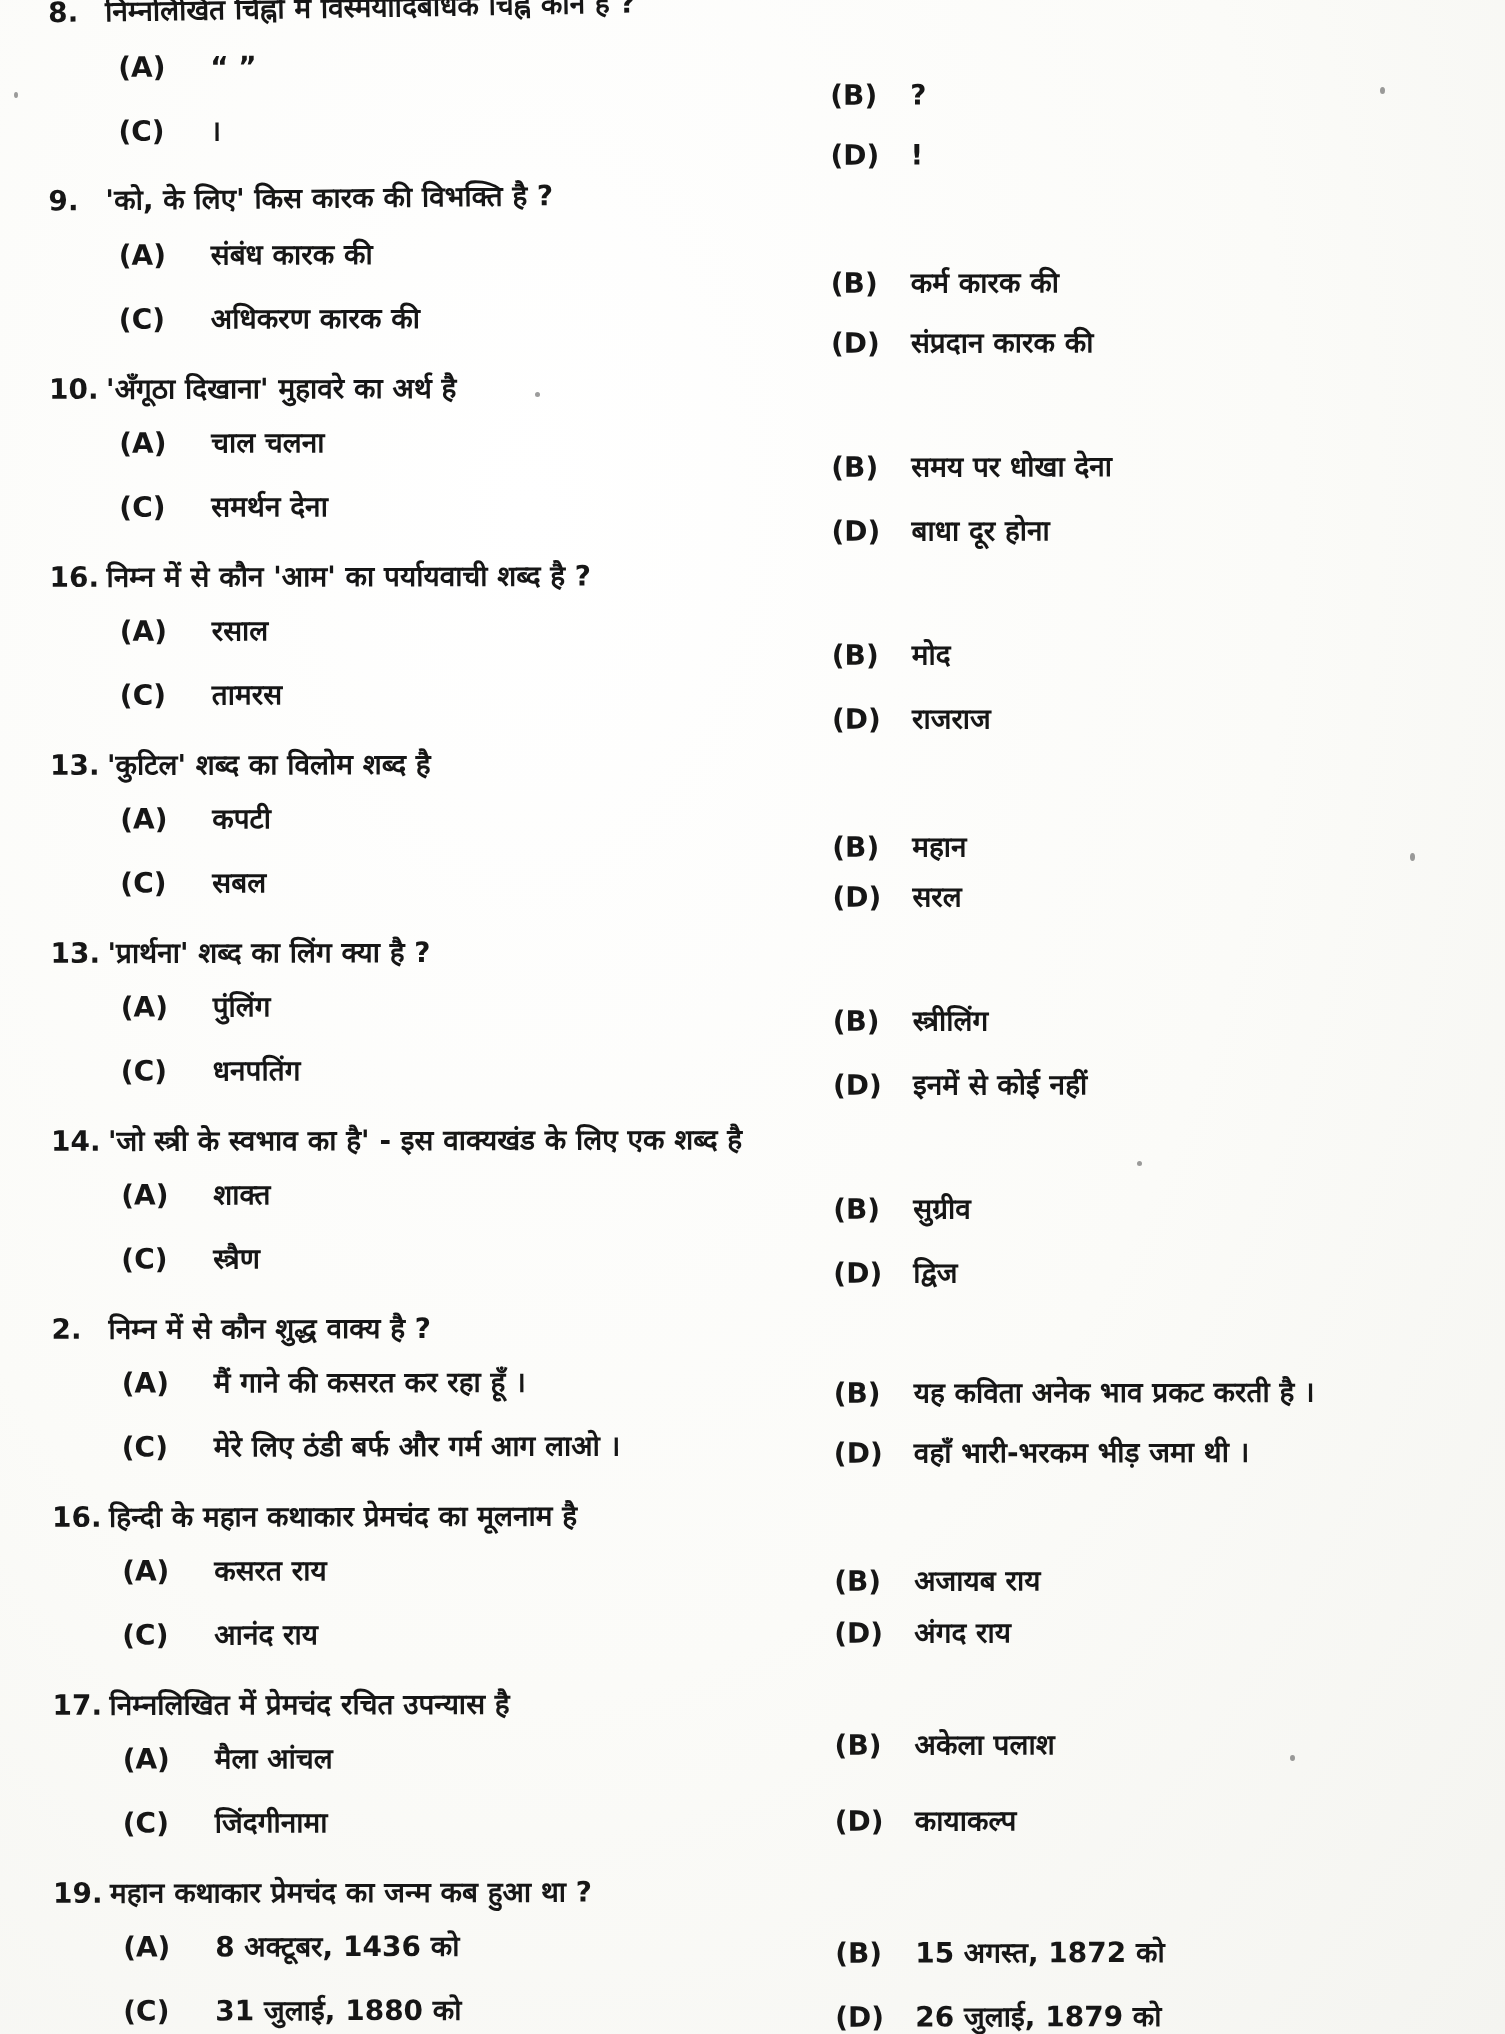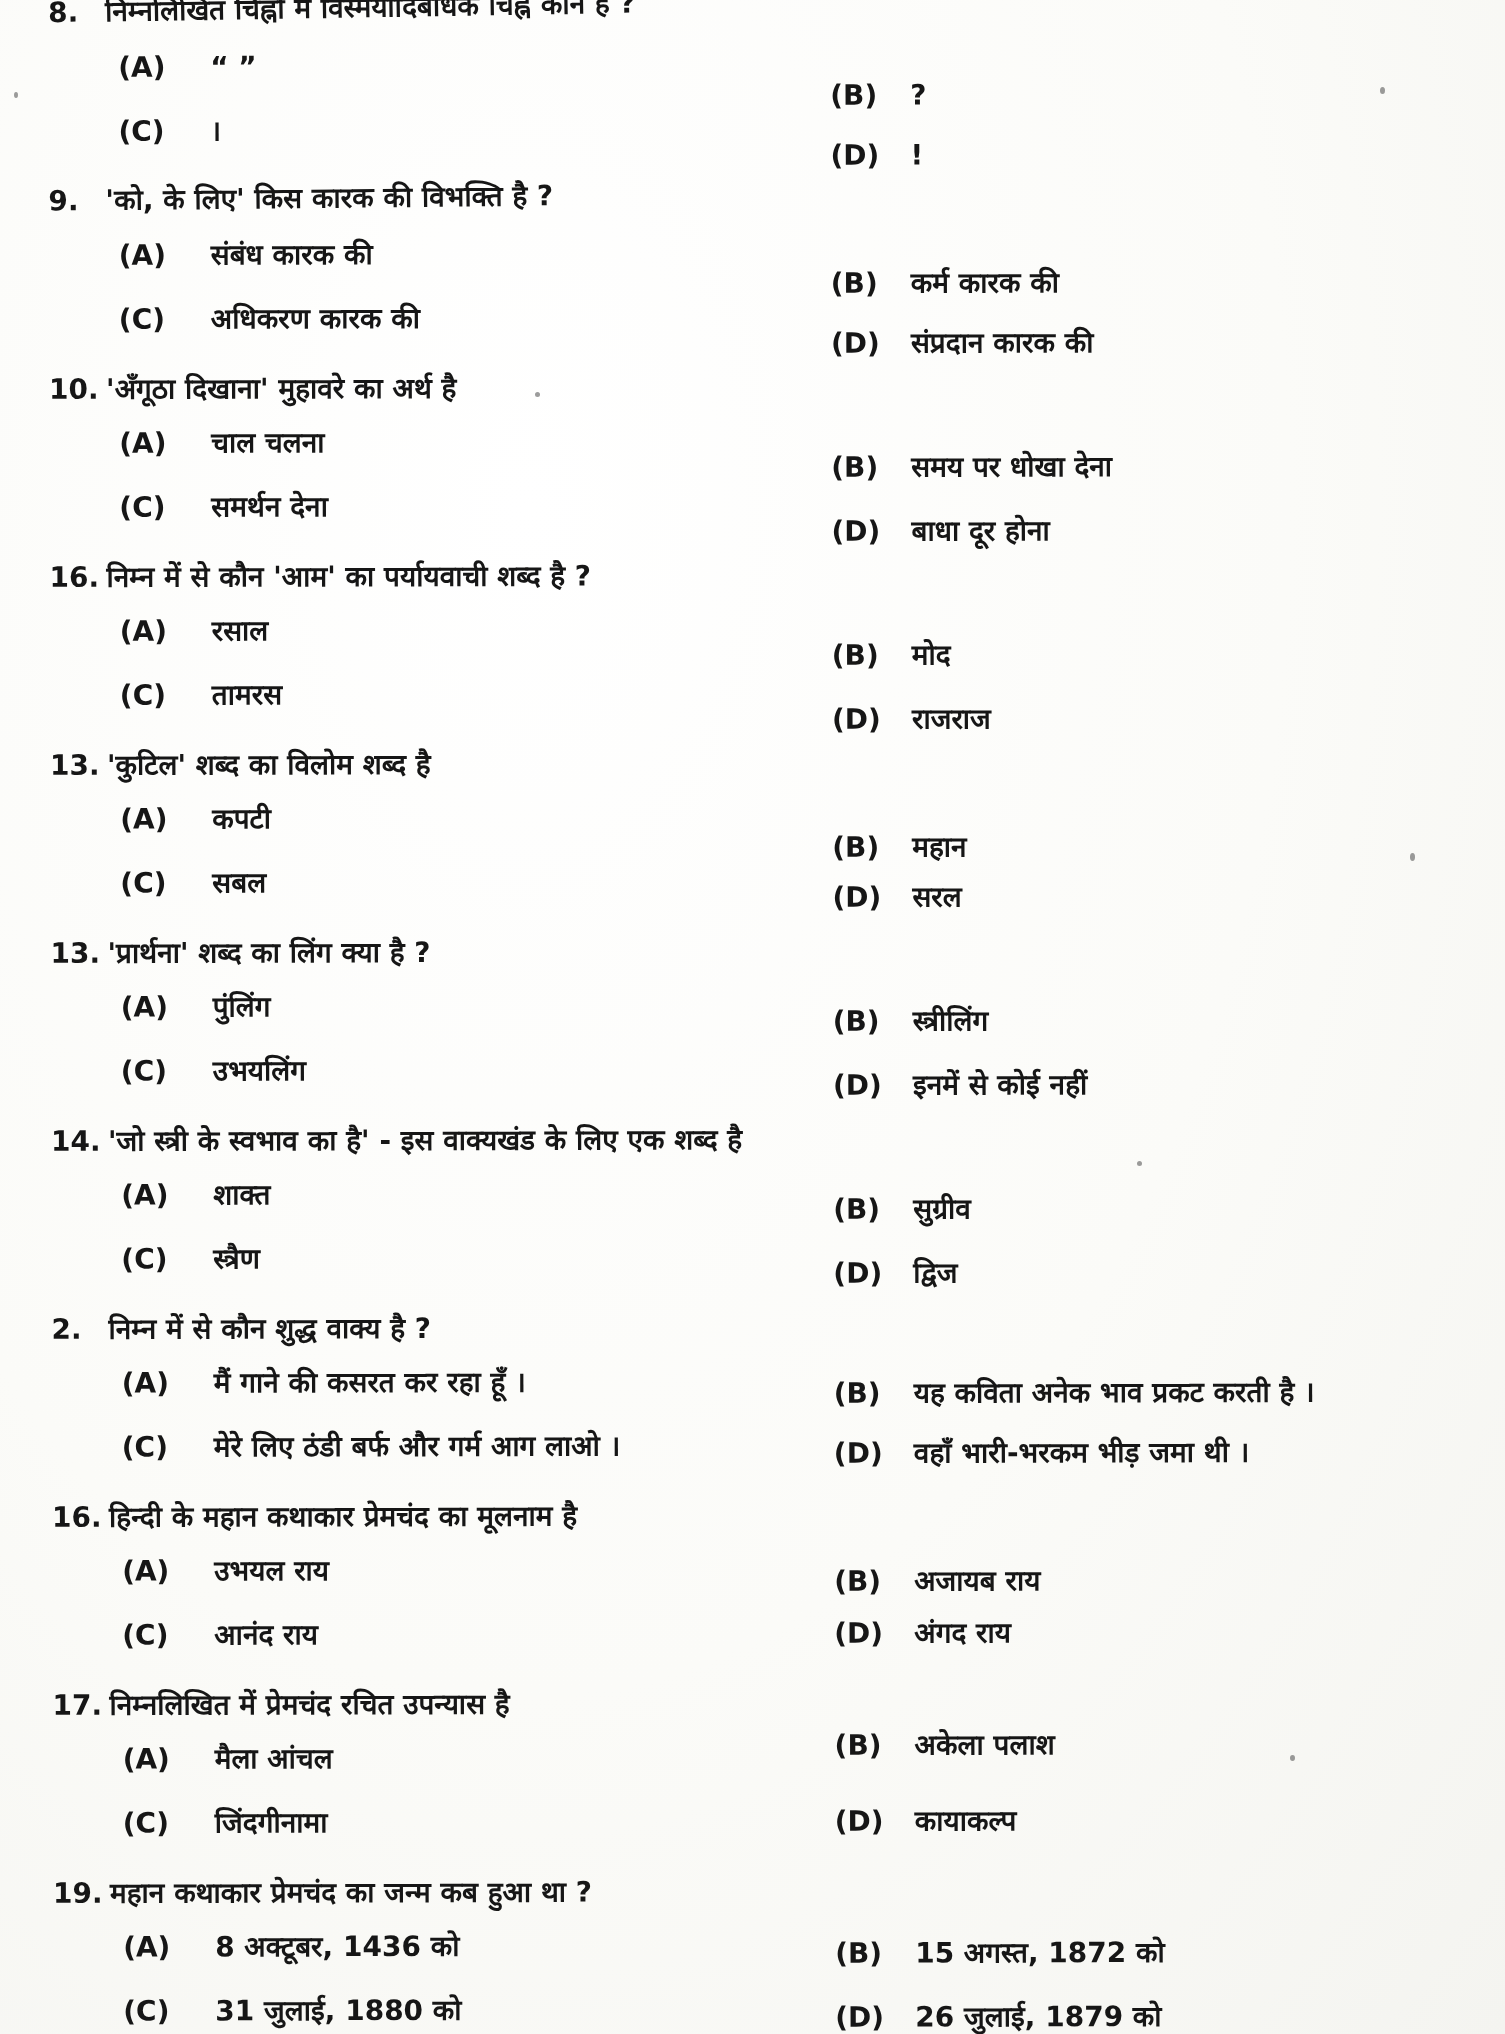--- a/index.html
+++ b/index.html
@@ -190,21 +190,21 @@
           <span class="opt-text">पुंलिंग</span>
         </div>
         <div class="opt opt-right off16">
           <span class="opt-label">(B)</span>
           <span class="opt-text">स्त्रीलिंग</span>
         </div>
       </div>
       <div class="opt-row">
         <div class="opt opt-left">
           <span class="opt-label">(C)</span>
-          <span class="opt-text">उभयलिंग</span>
+          <span class="opt-text">धनपतिंग</span>
         </div>
         <div class="opt opt-right off16">
           <span class="opt-label">(D)</span>
           <span class="opt-text">इनमें से कोई नहीं</span>
         </div>
       </div>
     </div>
 
     <div class="question">
       <div class="q-line">
@@ -261,21 +261,21 @@
     </div>
 
     <div class="question">
       <div class="q-line">
         <span class="q-num">16.</span>
         <span class="q-text">हिन्दी के महान कथाकार प्रेमचंद का मूलनाम है</span>
       </div>
       <div class="opt-row">
         <div class="opt opt-left">
           <span class="opt-label">(A)</span>
-          <span class="opt-text">उभयल राय</span>
+          <span class="opt-text">कसरत राय</span>
         </div>
         <div class="opt opt-right off12">
           <span class="opt-label">(B)</span>
           <span class="opt-text">अजायब राय</span>
         </div>
       </div>
       <div class="opt-row">
         <div class="opt opt-left">
           <span class="opt-label">(C)</span>
           <span class="opt-text">आनंद राय</span>

